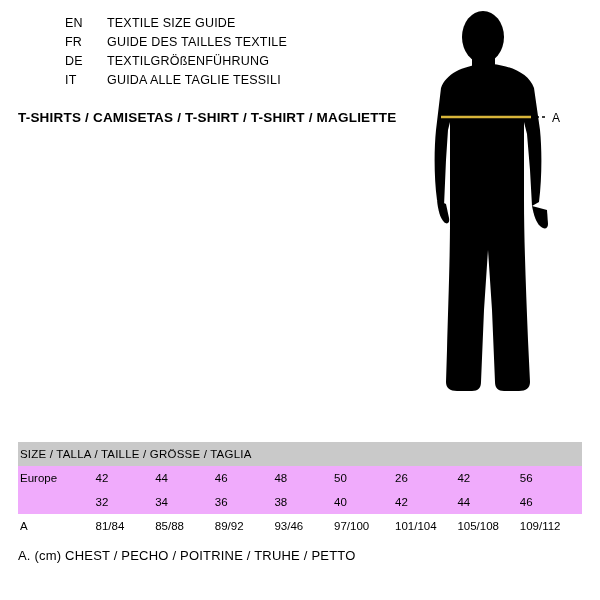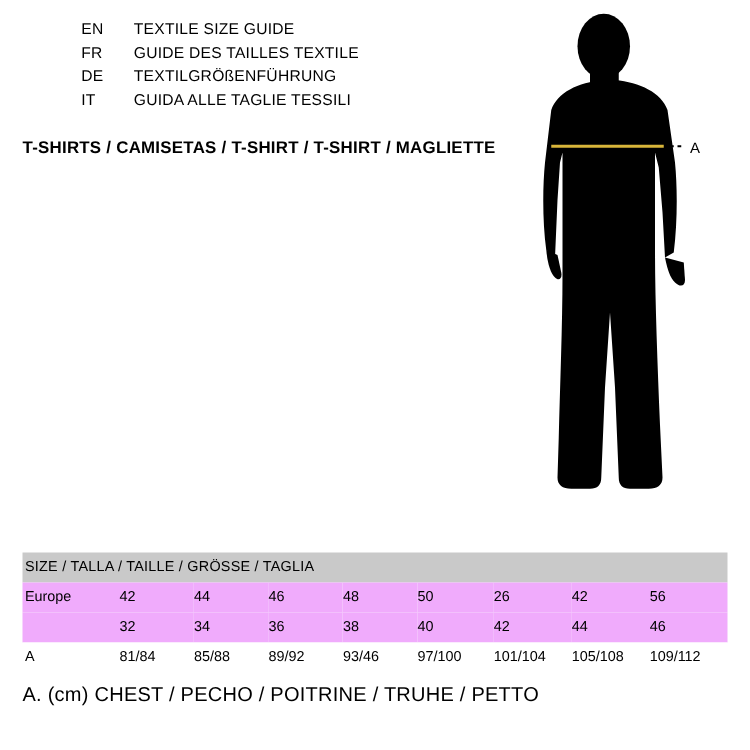--- a/index.html
+++ b/index.html
@@ -117,21 +117,21 @@
     padding-left: 2px !important;
   }
   .cell {
     width: 68px;
     text-align: left;
   }
   .footnote {
     position: absolute;
     left: 18px;
     top: 548px;
-    font-size: 16px;
+    font-size: 13px;
     letter-spacing: 0.2px;
   }
 </style>
 </head>
 <body>
 
 <div class="page">
 
   <div class="lang-block">
     <div class="lang-row">

